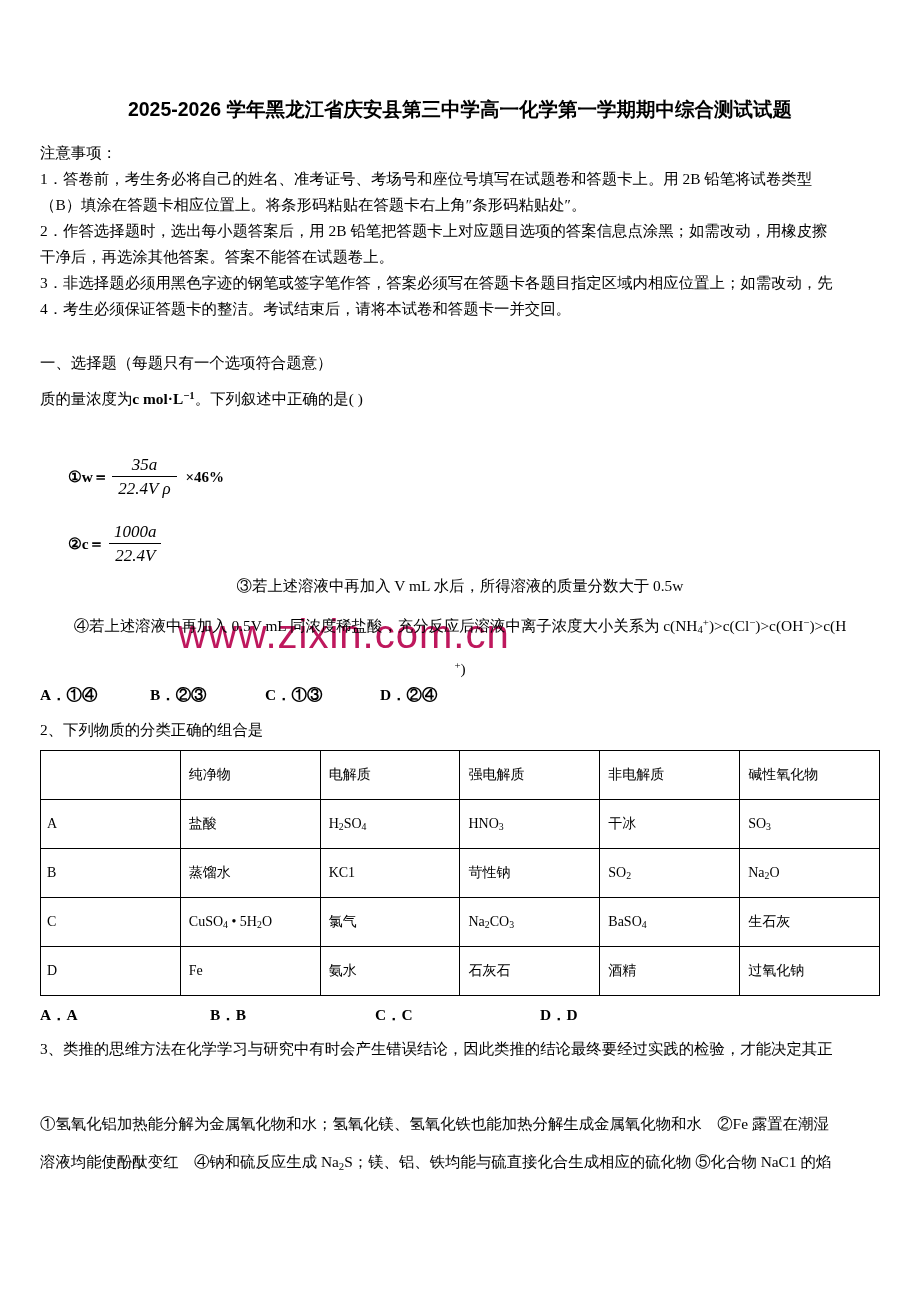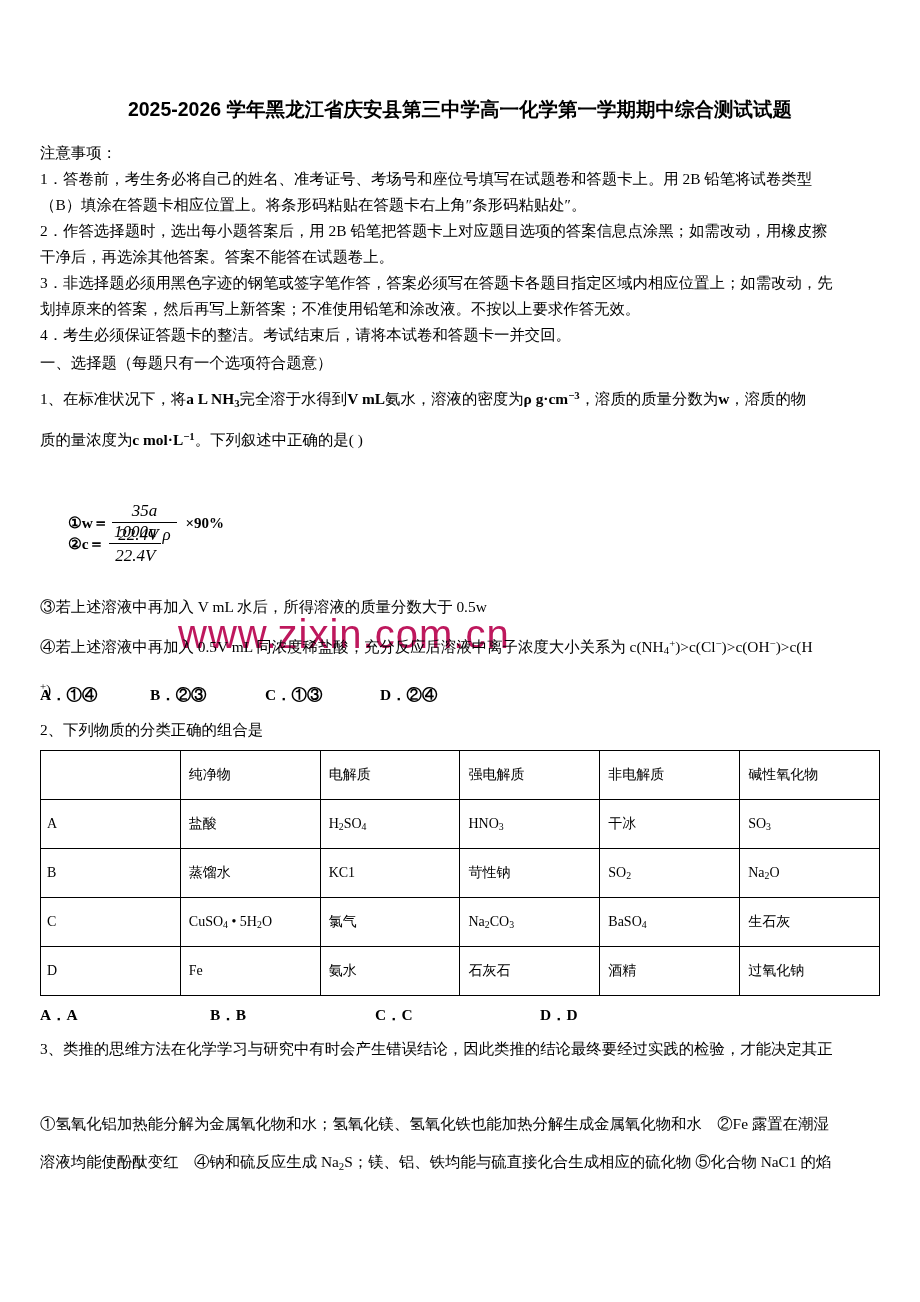--- a/index.html
+++ b/index.html
@@ -161,59 +161,55 @@
 
     <div class="title">2025-2026 学年黑龙江省庆安县第三中学高一化学第一学期期中综合测试试题</div>
 
     <div class="body-block" style="top:140px;">
       <div class="notice-head">注意事项：</div>
       <div class="ln">1．答卷前，考生务必将自己的姓名、准考证号、考场号和座位号填写在试题卷和答题卡上。用 2B 铅笔将试卷类型</div>
       <div class="ln">（B）填涂在答题卡相应位置上。将条形码粘贴在答题卡右上角″条形码粘贴处″。</div>
       <div class="ln">2．作答选择题时，选出每小题答案后，用 2B 铅笔把答题卡上对应题目选项的答案信息点涂黑；如需改动，用橡皮擦</div>
       <div class="ln">干净后，再选涂其他答案。答案不能答在试题卷上。</div>
       <div class="ln">3．非选择题必须用黑色字迹的钢笔或签字笔作答，答案必须写在答题卡各题目指定区域内相应位置上；如需改动，先</div>
-      <div class="ln">划掉原来的答案，然后再写上新答案；不准使用铅笔和涂改液。不按以上要求作答无效。</div>
       <div class="ln">4．考生必须保证答题卡的整洁。考试结束后，请将本试卷和答题卡一并交回。</div>
     </div>
 
     <div class="body-block" style="top:348px;">
       <div class="sec-head">一、选择题（每题只有一个选项符合题意）</div>
     </div>
 
     <div class="body-block" style="top:378px;">
       <div class="q-line2">
-        <span>1、在标准状况下，将</span><b class="bf"><span>a L NH</span><sub>3</sub></b><span>完全溶于水得到</span><b class="bf">V mL</b><span>氨水，溶液的密度为</span><b class="bf"><span>ρ g·cm</span><sup>−3</sup></b><span>，溶质的质量分数为</span><b class="bf">w</b><span>，溶质的物</span>
-      </div>
-      <div class="q-line2">
         <span>质的量浓度为</span><b class="bf"><span>c mol·L</span><sup>−1</sup></b><span>。下列叙述中正确的是( )</span>
       </div>
     </div>
 
-    <div class="body-block" style="top:455px; left:68px; width:500px;margin-top:46px;">
+    <div class="body-block" style="top:455px; left:68px; width:500px;">
       <div class="frac-row">
         <span class="lead">①w＝</span>
         <span class="frac">
           <span class="num">35a</span>
           <span class="den">22.4V ρ</span>
         </span>
-        <span class="pct">×90%</span>
+        <span class="pct">×46%</span>
       </div>
     </div>
 
     <div class="body-block" style="top:522px; left:68px; width:500px;">
       <div class="frac-row">
         <span class="lead">②c＝</span>
         <span class="frac">
           <span class="num">1000a</span>
           <span class="den">22.4V</span>
         </span>
       </div>
     </div>
 
-    <div class="body-block" style="top:590px;">
+    <div class="body-block" style="top:569px;text-align:center;">
       <div class="q-line2">
         <span class="circnum">③若上述溶液中再加入 V mL 水后，所得溶液的质量分数大于 0.5w</span>
       </div>
       <div class="q-line2" style="line-height:38px;">
         <span>④若上述溶液中再加入 0.5V mL 同浓度稀盐酸，充分反应后溶液中离子浓度大小关系为 c(NH</span><sub>4</sub><sup>+</sup><span>)&gt;c(Cl</span><sup>−</sup><span>)&gt;c(OH</span><sup>−</sup><span>)&gt;c(H</span>
       </div>
       <div class="q-line2" style="line-height:34px;">
         <sup>+</sup><span>)</span>
       </div>
     </div>

